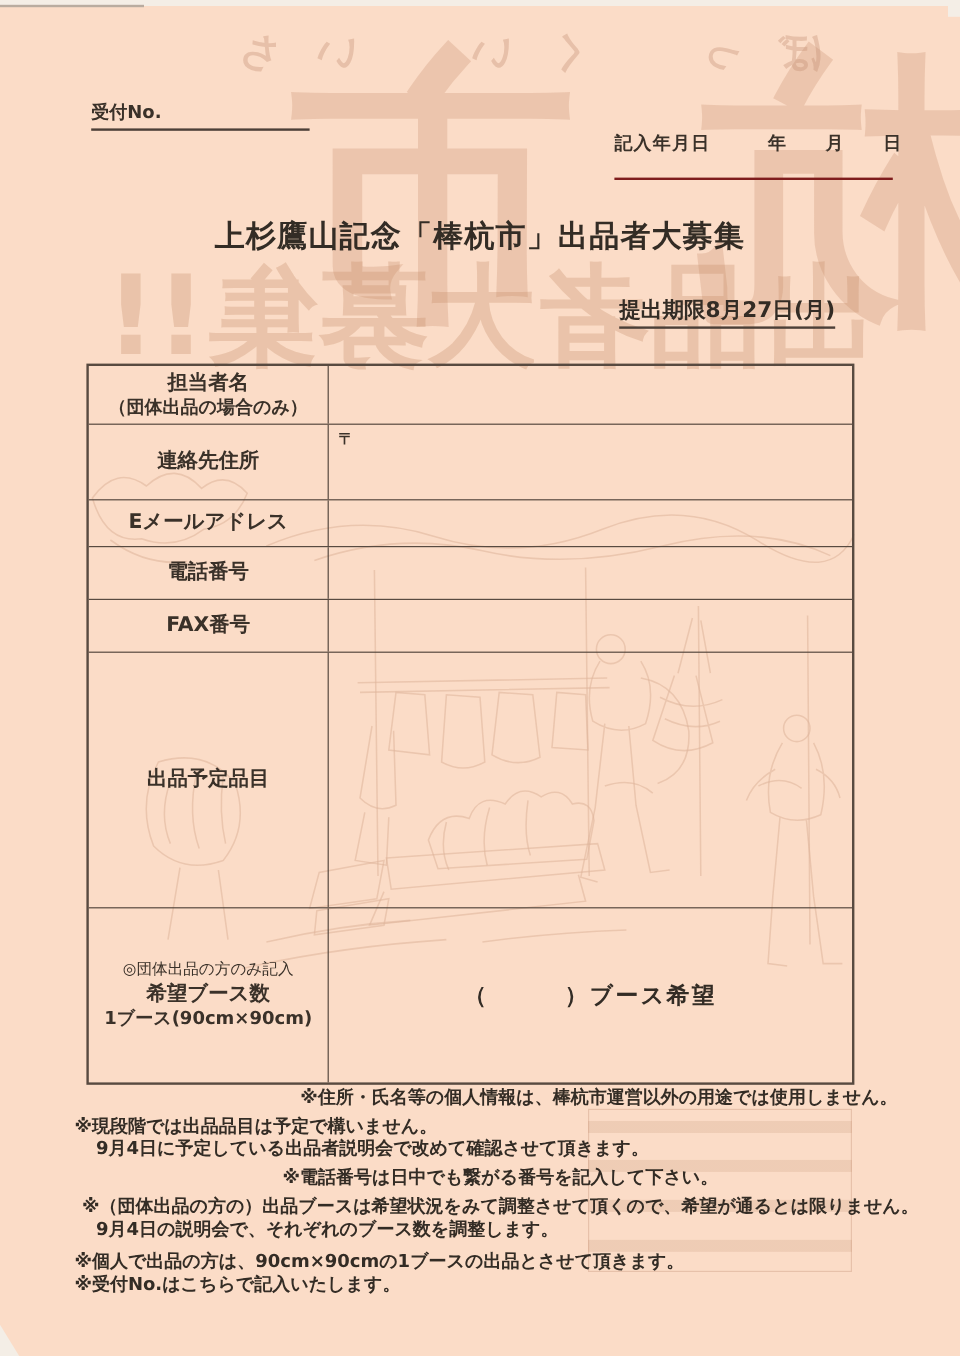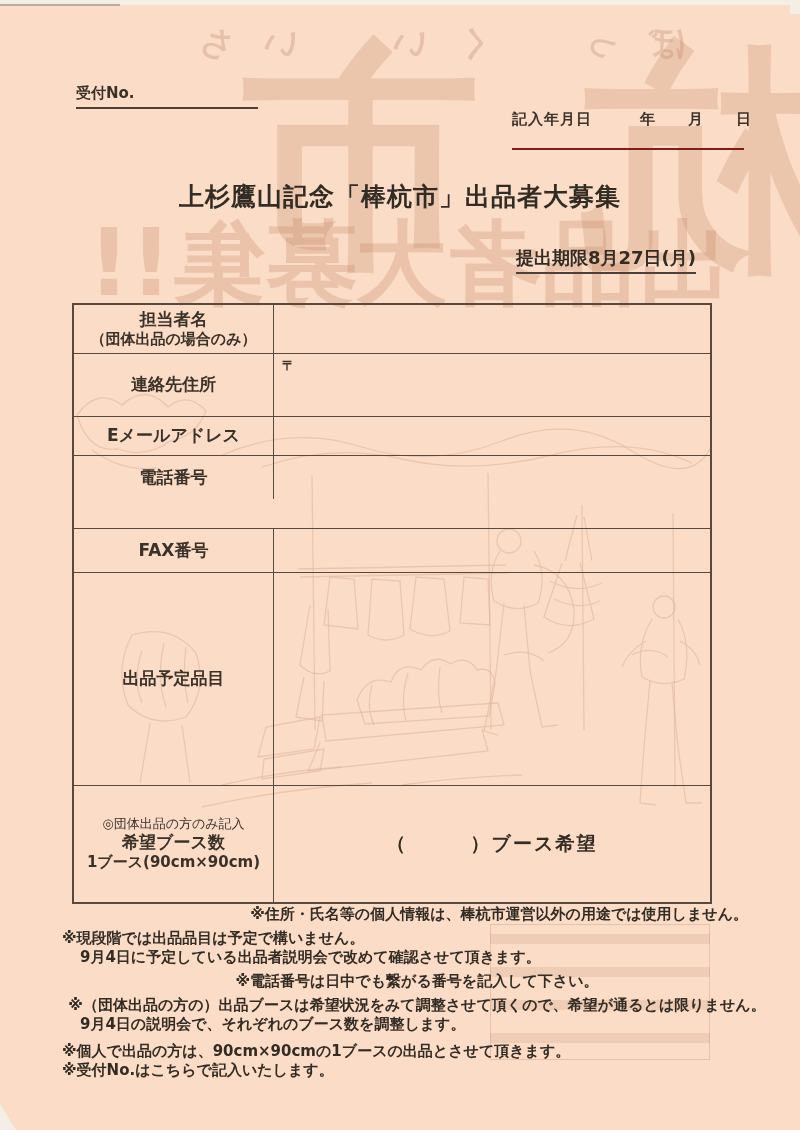--- a/index.html
+++ b/index.html
@@ -62,21 +62,21 @@
   .fcell-value{flex:1 1 auto;position:relative;}
   .lbl-main{font-size:17px;font-weight:bold;}
   .lbl-sub{font-size:15px;font-weight:bold;}
   .lbl-note{font-size:13px;font-weight:normal;}
   .postal-mark{position:absolute;left:8px;top:3px;font-size:13px;font-weight:bold;}
   .booth-value{position:absolute;left:0;top:0;width:100%;height:100%;
     display:flex;align-items:center;justify-content:center;
     font-size:19px;font-weight:bold;letter-spacing:2px;color:#332c25;}
 
   .r1{height:59px;} .r2{height:48px;} .r3{height:63px;} .r4{height:39px;}
-  .r5{height:44px;} .r6{height:44px;margin-top:29px;} .r7{height:213px;} .r8{flex:1 1 auto;}
+  .r5{height:44px;} .r6{height:44px;} .r7{height:213px;} .r8{flex:1 1 auto;}
 
   
   .privacy{position:absolute;right:52px;top:905px;font-size:15px;font-weight:bold;color:#332c25;}
   .notes{position:absolute;left:62px;top:929px;width:710px;font-size:15px;font-weight:bold;
     color:#332c25;line-height:19px;}
   .note-line{white-space:nowrap;}
   .note-indent{padding-left:18px;}
   .note-gap{margin-top:5px;text-align:center;}
   .note-gap-lg{margin-top:8px;}
 </style>

